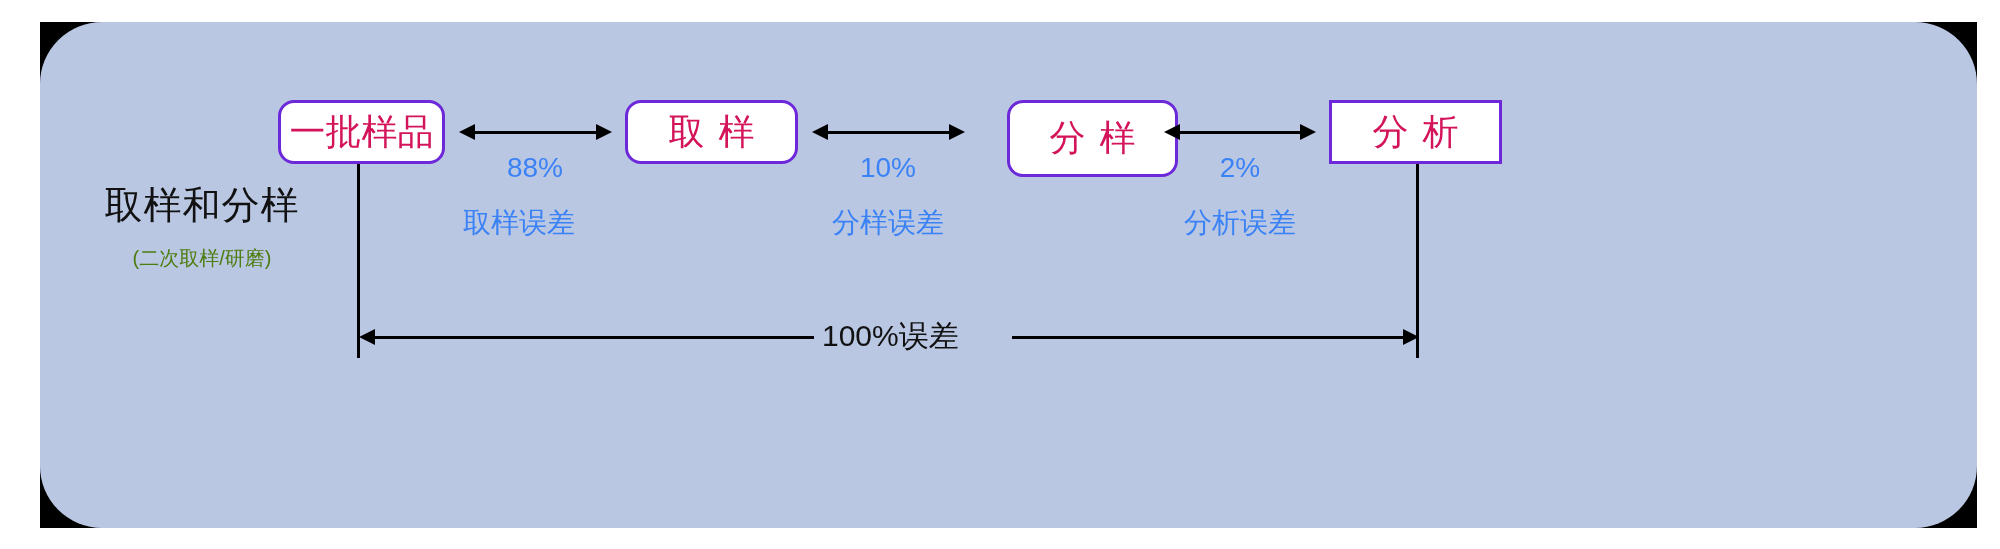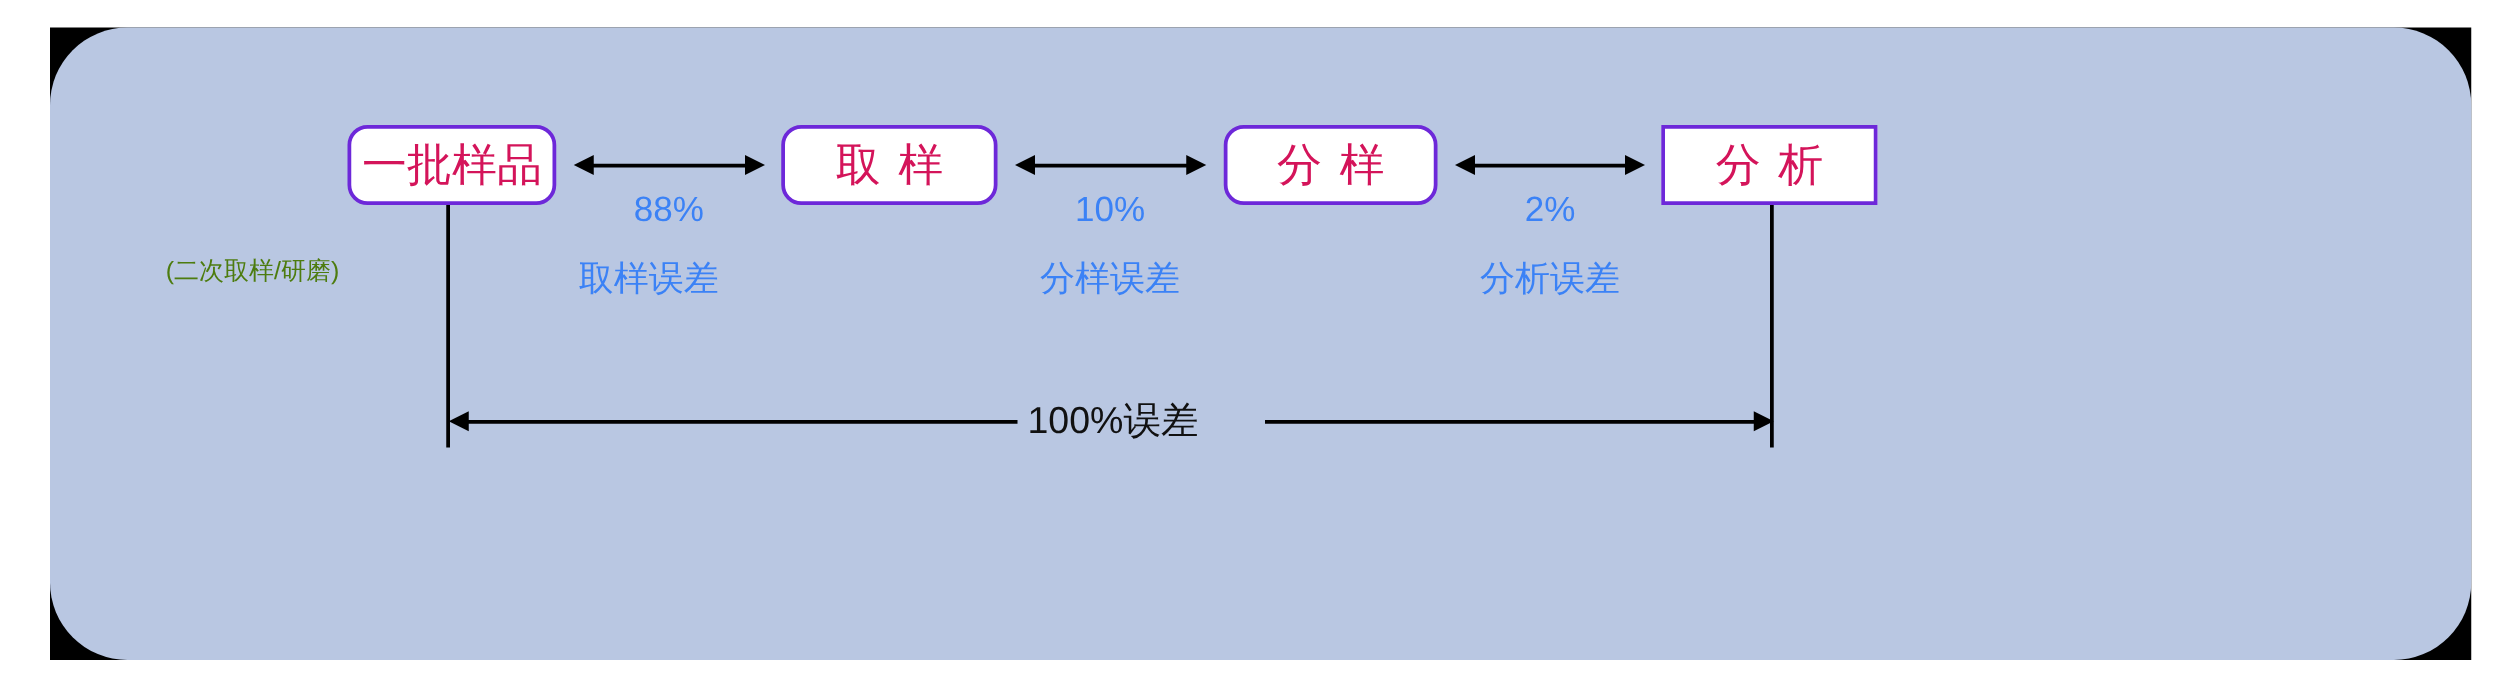--- a/index.html
+++ b/index.html
@@ -75,21 +75,21 @@
     font-size: 36px;
     font-weight: 500;
   }
   .node.rounded { border-radius: 16px; }
   .node.square  { border-radius: 0; }
   .node .glyphs { white-space: nowrap; }
   .node.spaced .glyphs { letter-spacing: 14px; text-indent: 14px; }
 
   #node-0 { left: 278px;  top: 100px; width: 167px; height: 64px; }
   #node-1 { left: 625px;  top: 100px; width: 173px; height: 64px; }
-  #node-2 { left: 979px;  top: 100px; width: 171px; height: 64px; }
+  #node-2 { left: 1007px;  top: 100px; width: 171px; height: 77px; }
   #node-3 { left: 1329px; top: 100px; width: 173px; height: 64px; }
 
   
   .conn {
     position: absolute;
     height: 3px;
     background: #000000;
     top: 131px;
   }
   .conn::before, .conn::after {
@@ -185,20 +185,21 @@
 </style>
 </head>
 <body>
 
 <div id="stage">
 
   <div class="shadow-plate"></div>
   <div class="card"></div>
 
   <div class="title-block">
+    <div class="main-title">取样和分样</div>
     <div class="sub-title">(二次取样/研磨)</div>
   </div>
 
   <div class="node rounded" id="node-0">
     <span class="glyphs">一批样品</span>
   </div>
   <div class="node rounded spaced" id="node-1">
     <span class="glyphs">取样</span>
   </div>
   <div class="node rounded spaced" id="node-2">

